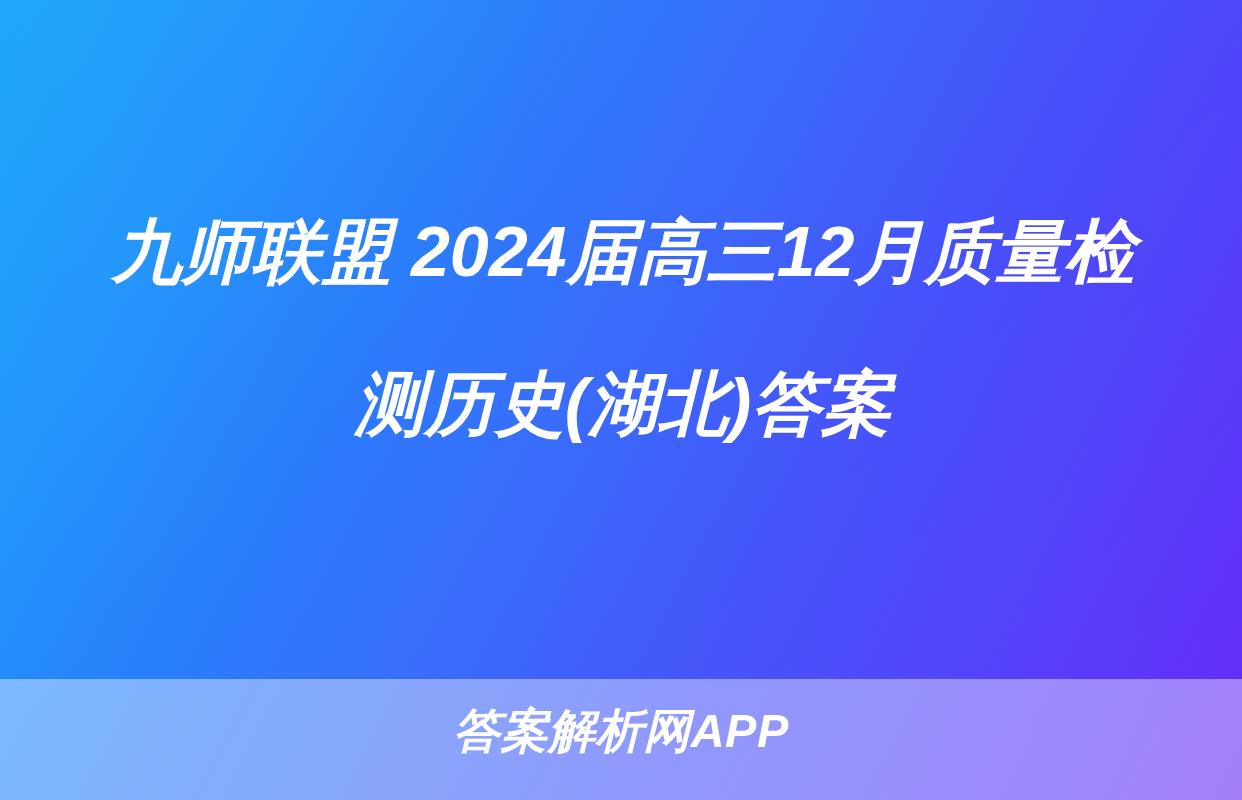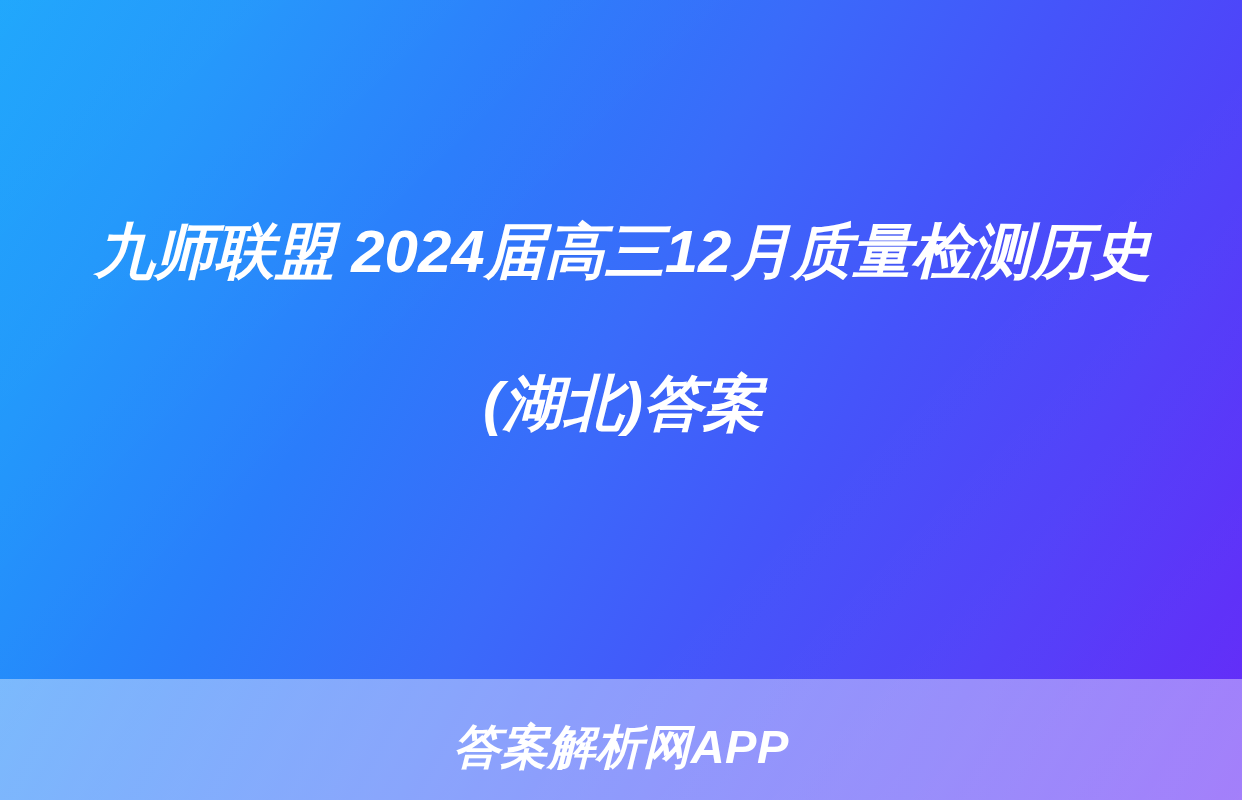--- a/index.html
+++ b/index.html
@@ -48,21 +48,21 @@
   }
 
   
   .poster__title {
     position: absolute;
     left: 84px;
     top: 176px;
     width: 1078px;
     margin: 0;
     color: #ffffff;
-    font-size: 60px;
+    font-size: 70px;
     line-height: 152px;
     font-weight: 700;
     font-style: italic;
     letter-spacing: 0px;
     text-align: center;
     white-space: normal;
     word-break: break-all;
     text-shadow: 0 1px 0 rgba(0,0,0,0.03);
   }
 
@@ -76,21 +76,21 @@
     background: linear-gradient(90deg,
       rgba(255,255,255,0.40) 0%,
       rgba(255,255,255,0.40) 100%);
   }
 
   .poster__watermark {
     position: absolute;
     left: 0;
     right: 0;
     top: 700px;
-    margin: 16px;
+    margin: 0;
     text-align: center;
     color: #ffffff;
     font-size: 47px;
     line-height: 62px;
     font-weight: 700;
     font-style: italic;
     letter-spacing: 0.5px;
   }
 </style>
 </head>

